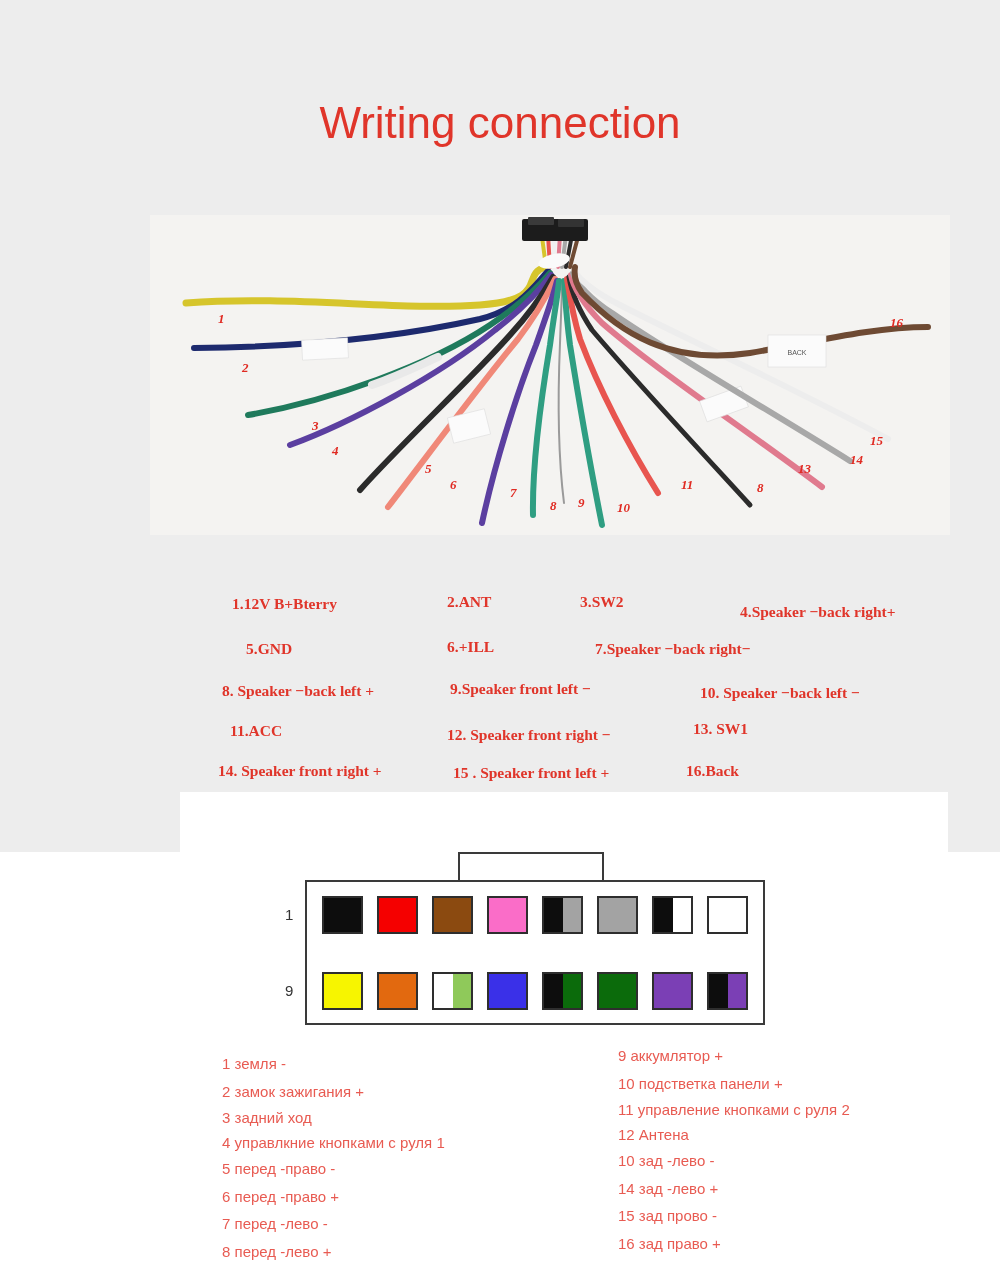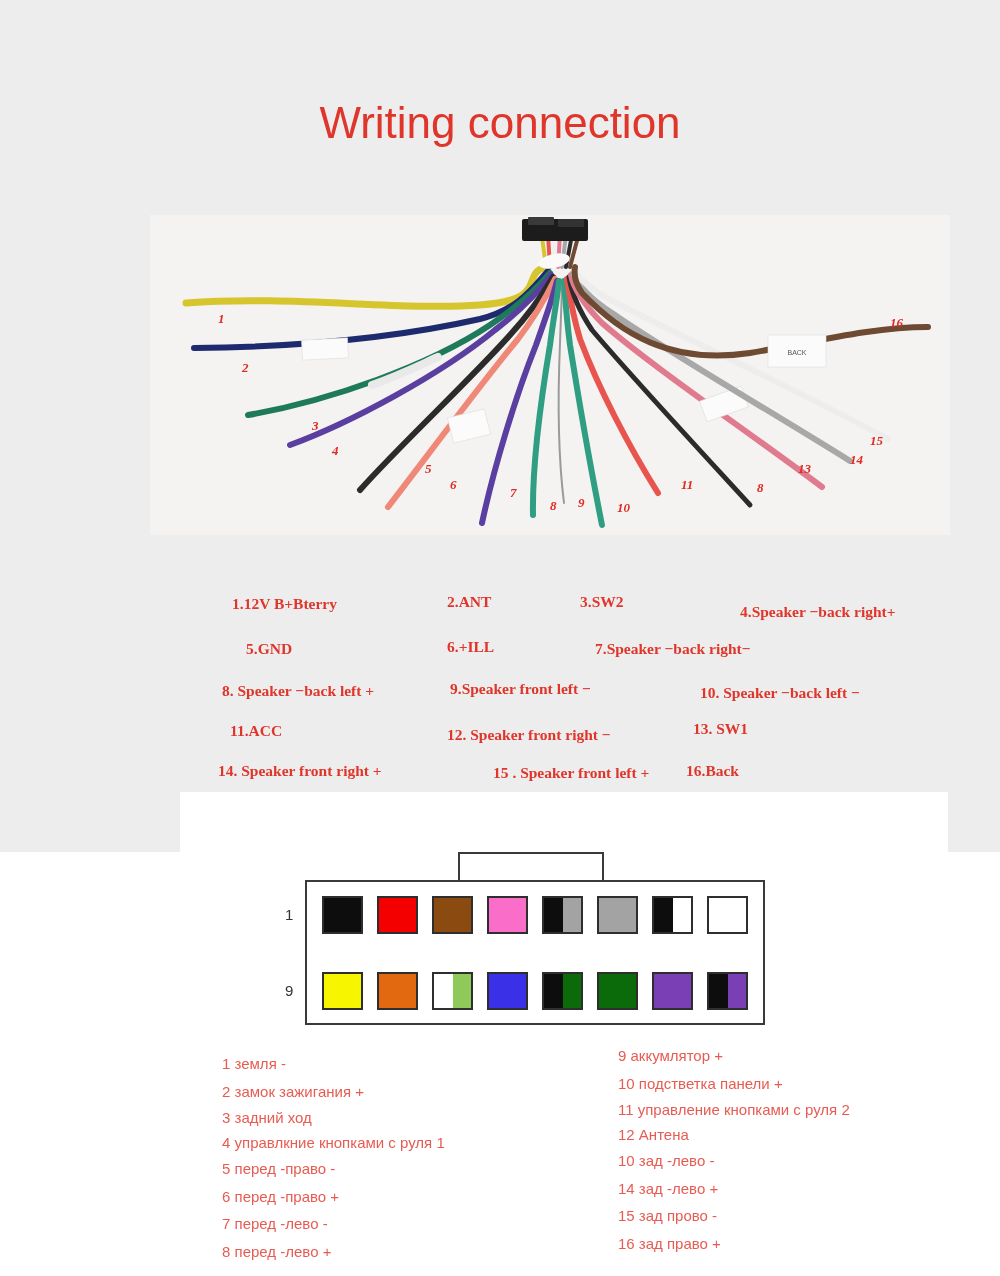--- a/index.html
+++ b/index.html
@@ -183,21 +183,21 @@
   <div class="le" style="left:246px;top:55px;">5.GND</div>
   <div class="le" style="left:447px;top:53px;">6.+ILL</div>
   <div class="le" style="left:595px;top:55px;">7.Speaker −back right−</div>
   <div class="le" style="left:222px;top:97px;">8.  Speaker −back left +</div>
   <div class="le" style="left:450px;top:95px;">9.Speaker front left −</div>
   <div class="le" style="left:700px;top:99px;">10. Speaker −back left −</div>
   <div class="le" style="left:222px;top:137px;margin-left:8px;">11.ACC</div>
   <div class="le" style="left:447px;top:141px;">12. Speaker front right −</div>
   <div class="le" style="left:693px;top:135px;">13. SW1</div>
   <div class="le" style="left:218px;top:177px;">14. Speaker front right +</div>
-  <div class="le" style="left:453px;top:179px;margin-left:40px;">15 . Speaker front left +</div>
+  <div class="le" style="left:453px;top:179px;">15 . Speaker front left +</div>
   <div class="le" style="left:686px;top:177px;">16.Back</div>
 </div>
 
 <div id="pinout">
   <div id="conn-tab"></div>
   <div id="conn-body"></div>
   <div class="rowlabel" style="top:61px;">1</div>
   <div class="rowlabel" style="top:137px;">9</div>
 
   <div class="pin" style="left:42px;top:51px;">

